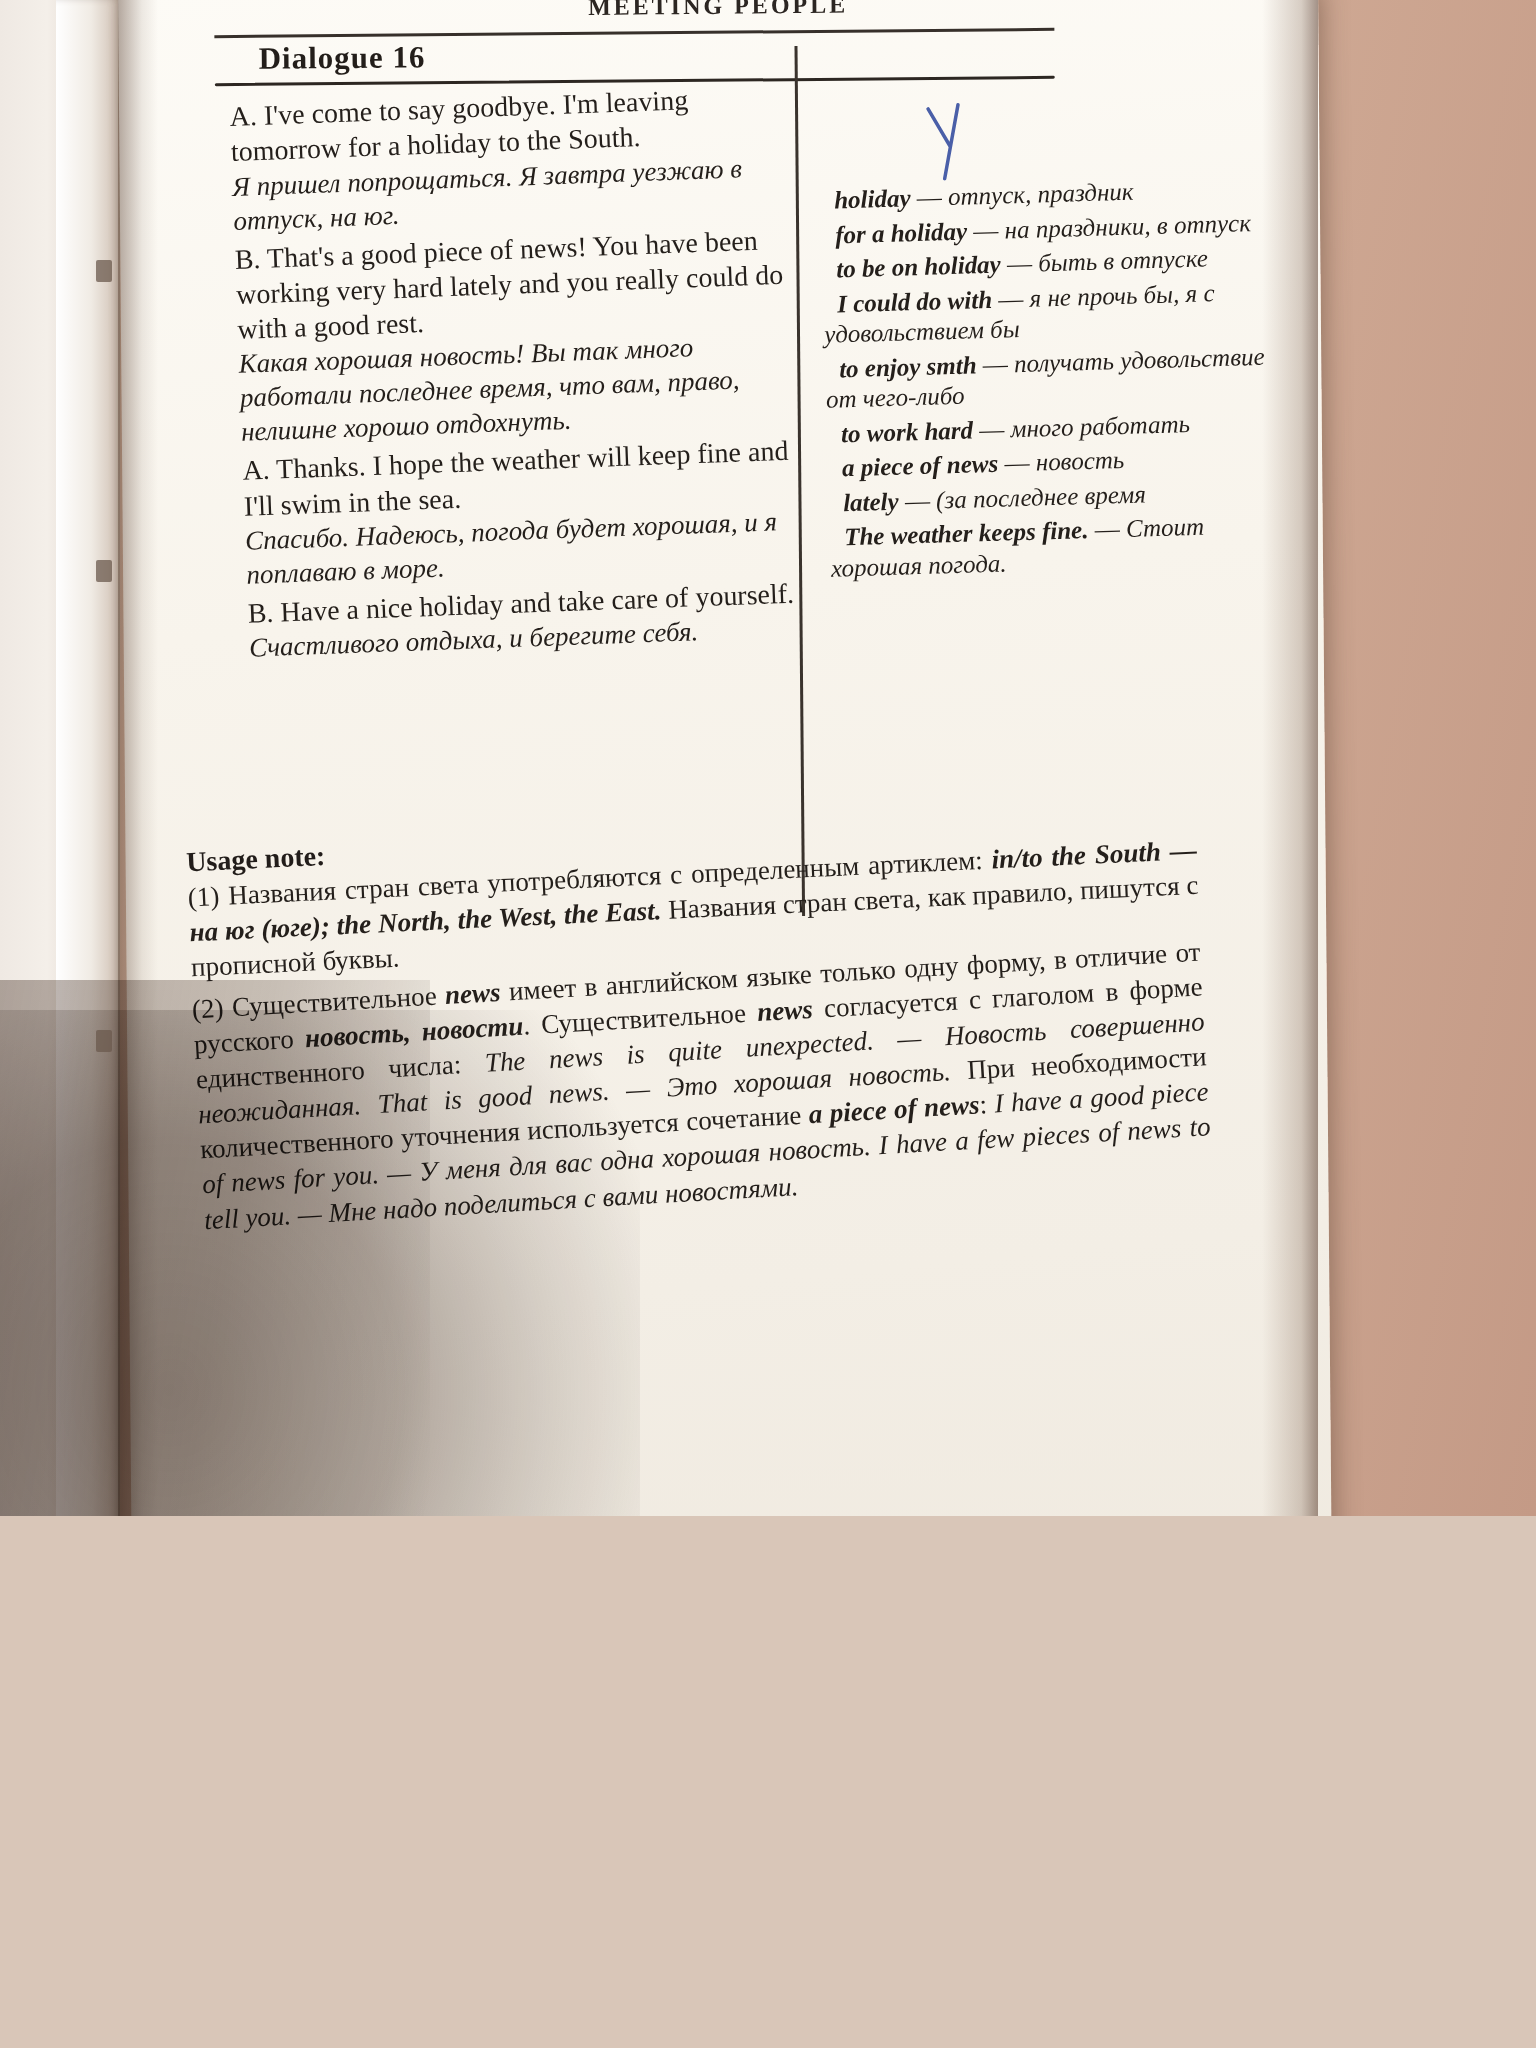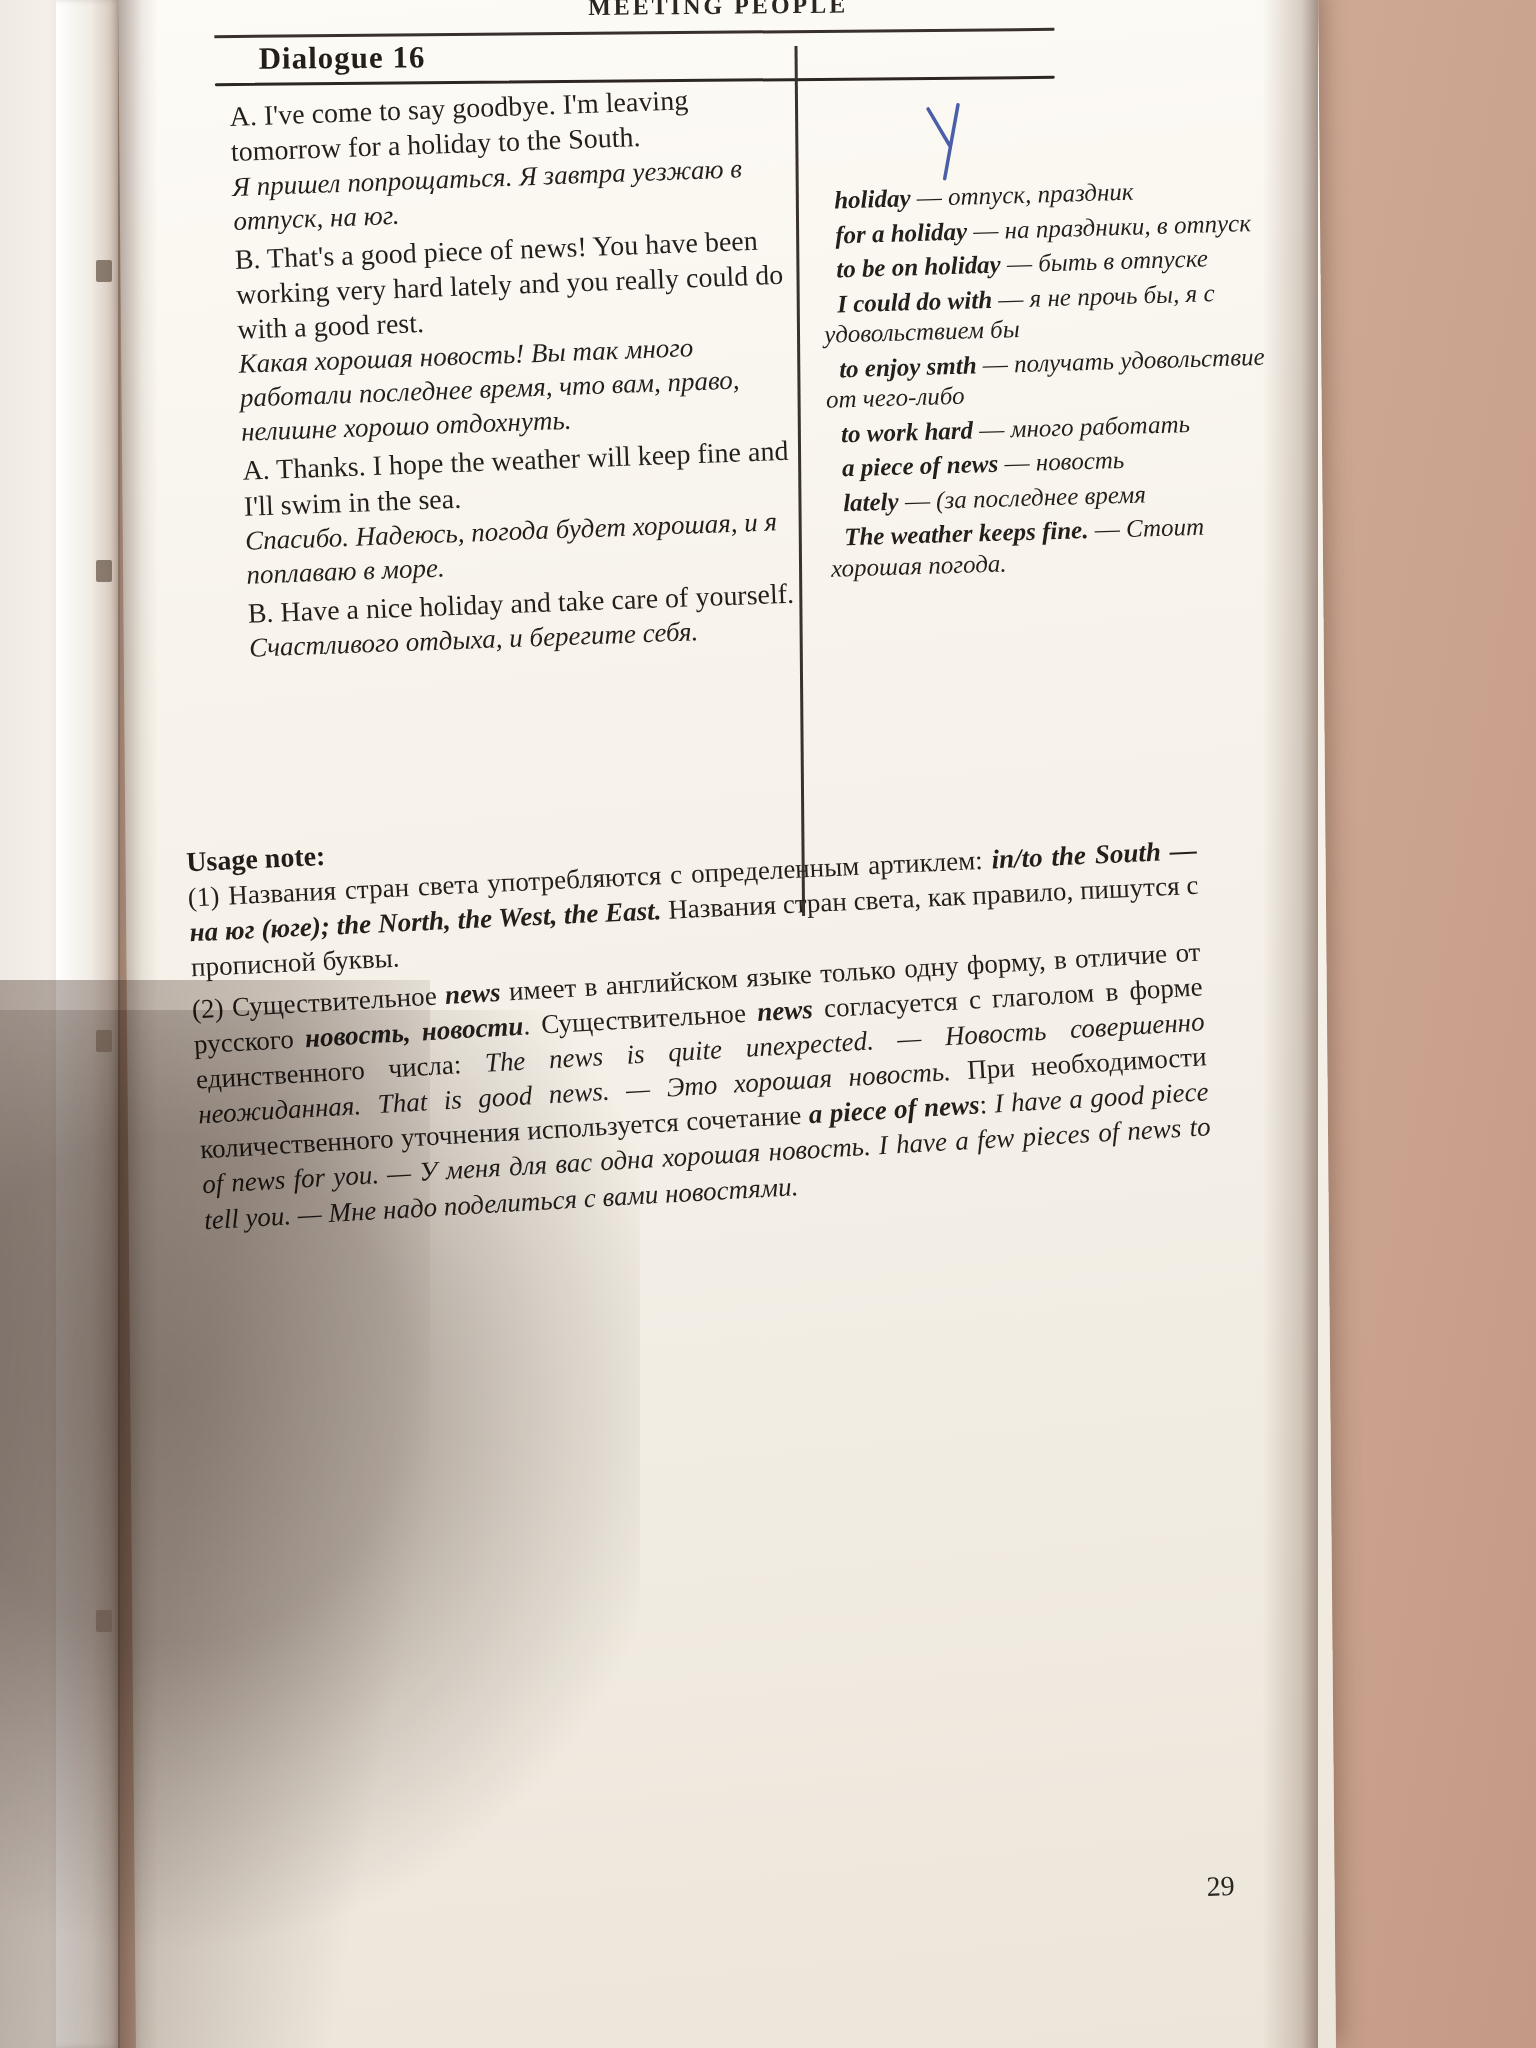--- a/index.html
+++ b/index.html
@@ -3,21 +3,21 @@
 <meta charset="utf-8">
 <style>
   html, body {
     margin: 0;
     padding: 0;
     background: #d9c6b8;
   }
   .page-photo {
     position: relative;
     width: 1536px;
-    height: 2048px;
+    height: 1516px;
     overflow: hidden;
     background: linear-gradient(100deg, #c9a894 0%, #d8b8a4 35%, #cfa994 70%, #c49a86 100%);
     font-family: "Liberation Serif", serif;
   }
   
   .desk-right {
     position: absolute;
     top: 0; right: 0;
     width: 270px; height: 2048px;
     background:

